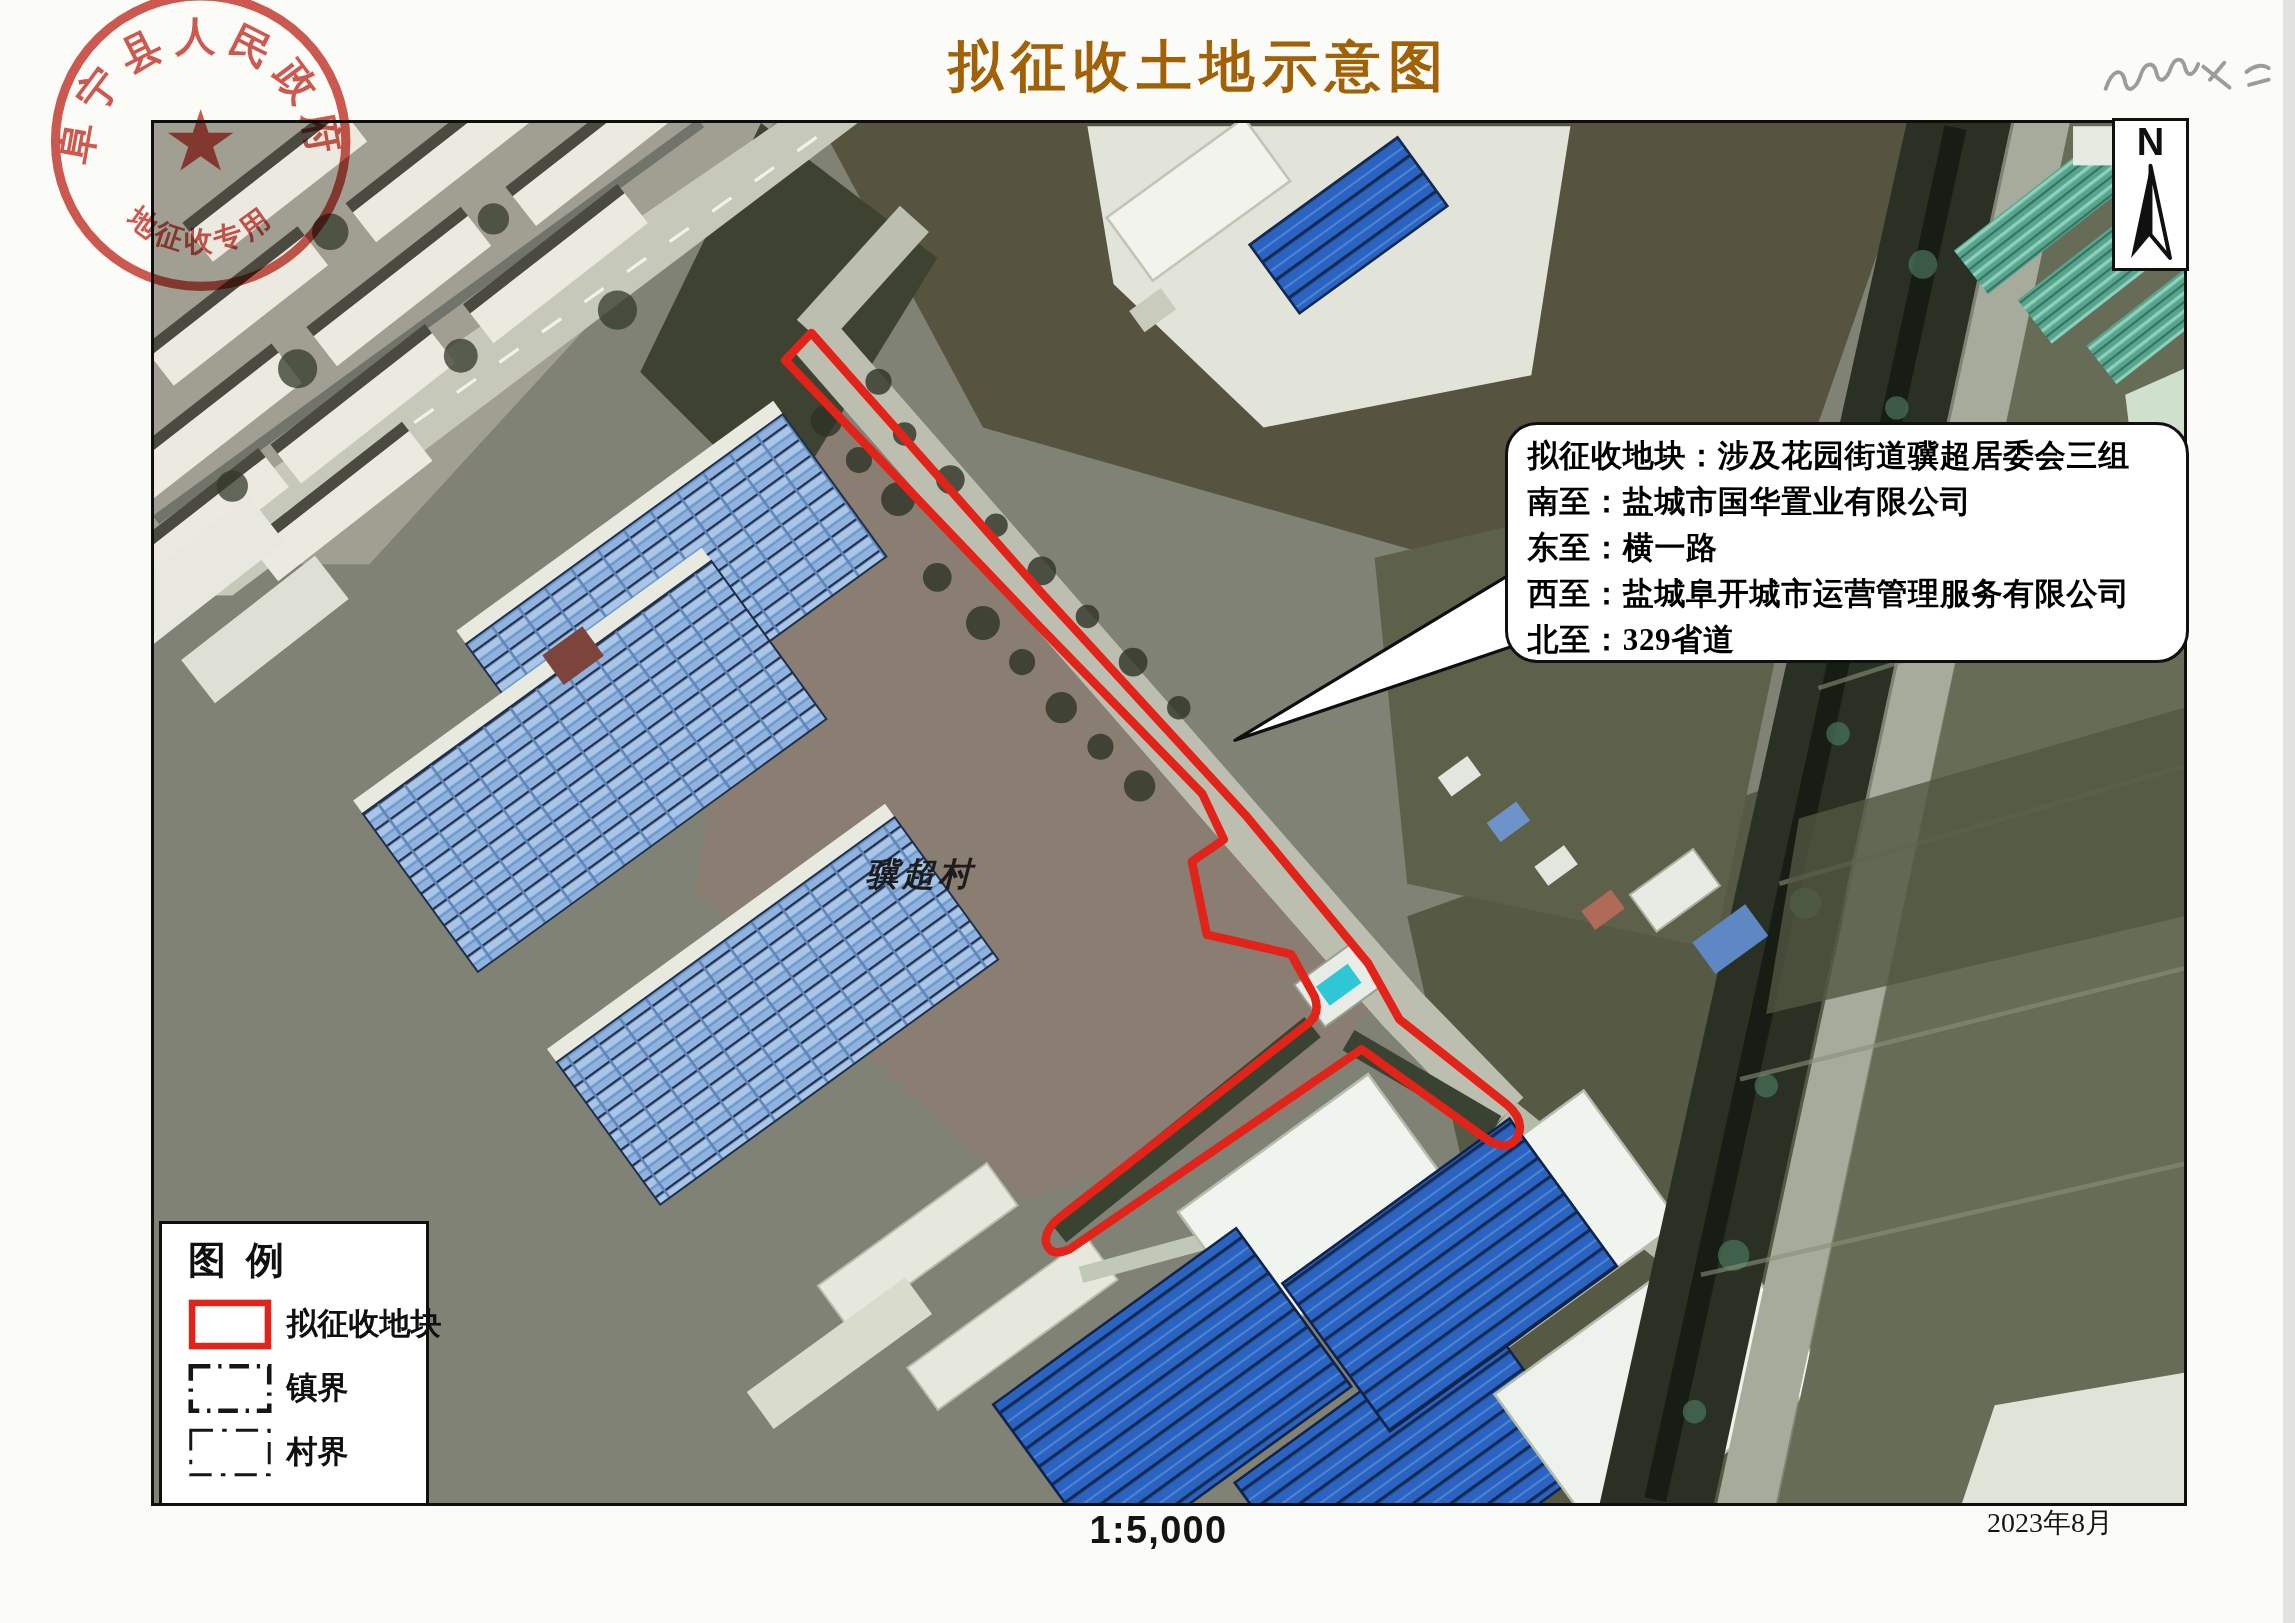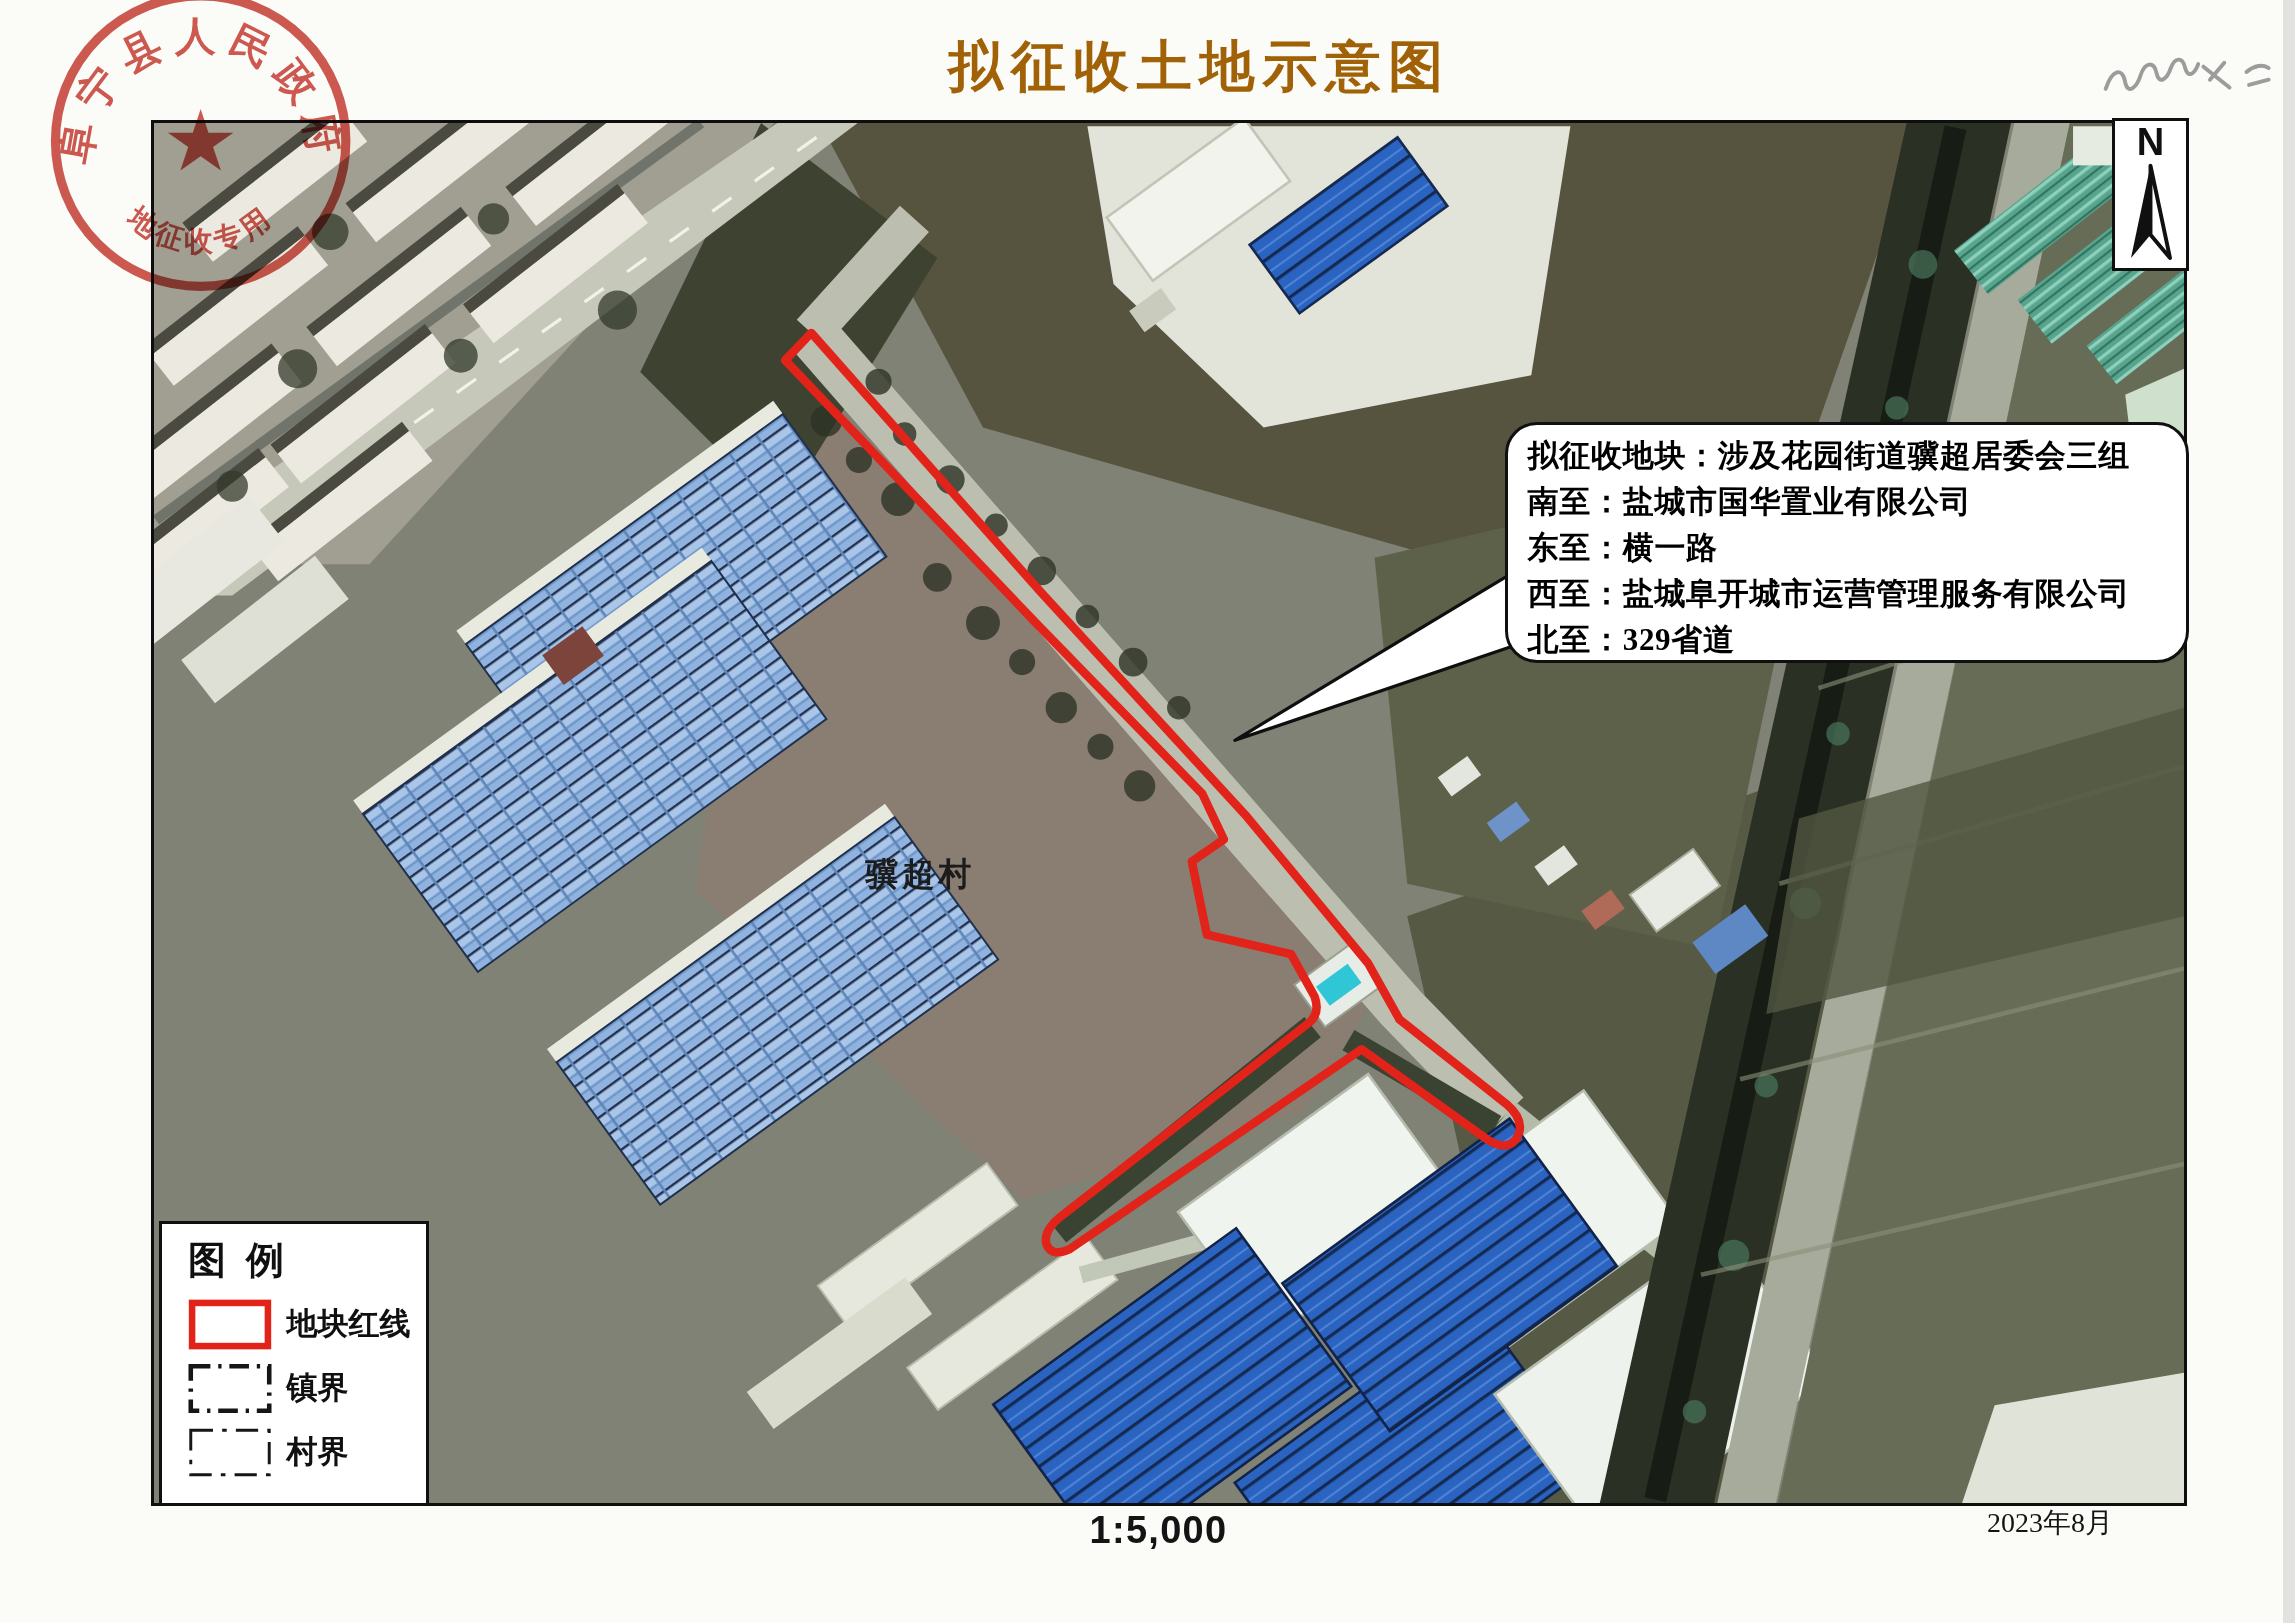--- a/index.html
+++ b/index.html
@@ -8,21 +8,21 @@
     background:#fbfbf8;
     font-family:"Liberation Serif","DejaVu Serif",serif;
   }
   .page-title{
     position:absolute;left:948px;top:30px;
     font-size:55px;font-weight:600;letter-spacing:7.9px;color:#a16207;
     white-space:nowrap;
   }
   .map-frame{
     position:absolute;left:151px;top:120px;width:2036px;height:1386px;
-    border:3.9px solid #0e0e0e;box-sizing:border-box;background:#7f8274;overflow:hidden;
+    border:3.9px solid #0e0e0e;box-sizing:border-box;background:#7f8274;overflow:hidden;font-style:italic;
   }
   .map-frame svg{position:absolute;left:0;top:0;width:100%;height:100%;display:block;}
   .callout{
     position:absolute;left:1505px;top:422px;width:684px;height:241px;box-sizing:border-box;
     background:#ffffff;border:3.3px solid #101010;border-radius:32px;
     padding:7.9px 6.5px 0 19.6px;z-index:4;
   }
   .callout .cline{
     font-size:31px;font-weight:700;line-height:46px;color:#000;
     letter-spacing:0.7px;white-space:nowrap;
@@ -311,21 +311,21 @@
     <polygon points="39,4 69,146 39,110" fill="#ffffff" stroke="#101010" stroke-width="6" stroke-linejoin="round"></polygon>
   </svg>
 </div>
 
 <div class="legend">
   <div class="legend-title">图  例</div>
   <div class="row">
     <svg width="84" height="51" viewBox="0 0 128 78">
       <rect x="6" y="6" width="116" height="66" fill="none" stroke="#e2231a" stroke-width="10"></rect>
     </svg>
-    <span class="lab">地块红线</span>
+    <span class="lab">拟征收地块</span>
   </div>
   <div class="row">
     <svg width="84" height="51" viewBox="0 0 128 78">
       <rect x="4" y="5" width="120" height="68" fill="none" stroke="#161616" stroke-width="7" stroke-dasharray="30 12 5 12"></rect>
     </svg>
     <span class="lab">镇界</span>
   </div>
   <div class="row">
     <svg width="84" height="51" viewBox="0 0 128 78">
       <rect x="4" y="5" width="120" height="68" fill="none" stroke="#161616" stroke-width="4.5" stroke-dasharray="34 14 7 14"></rect>

